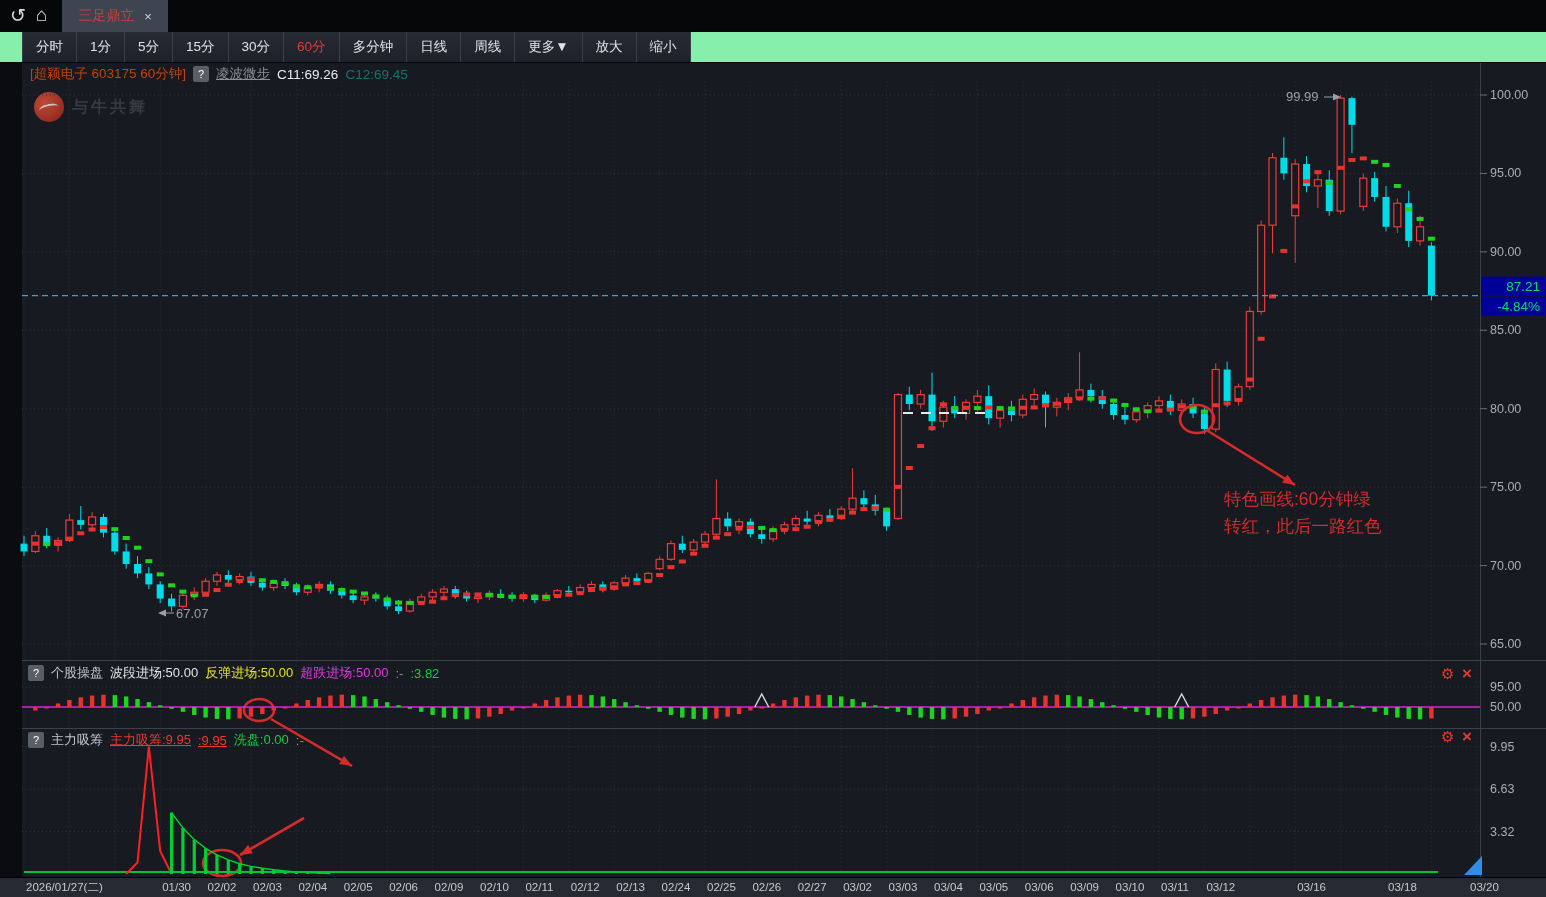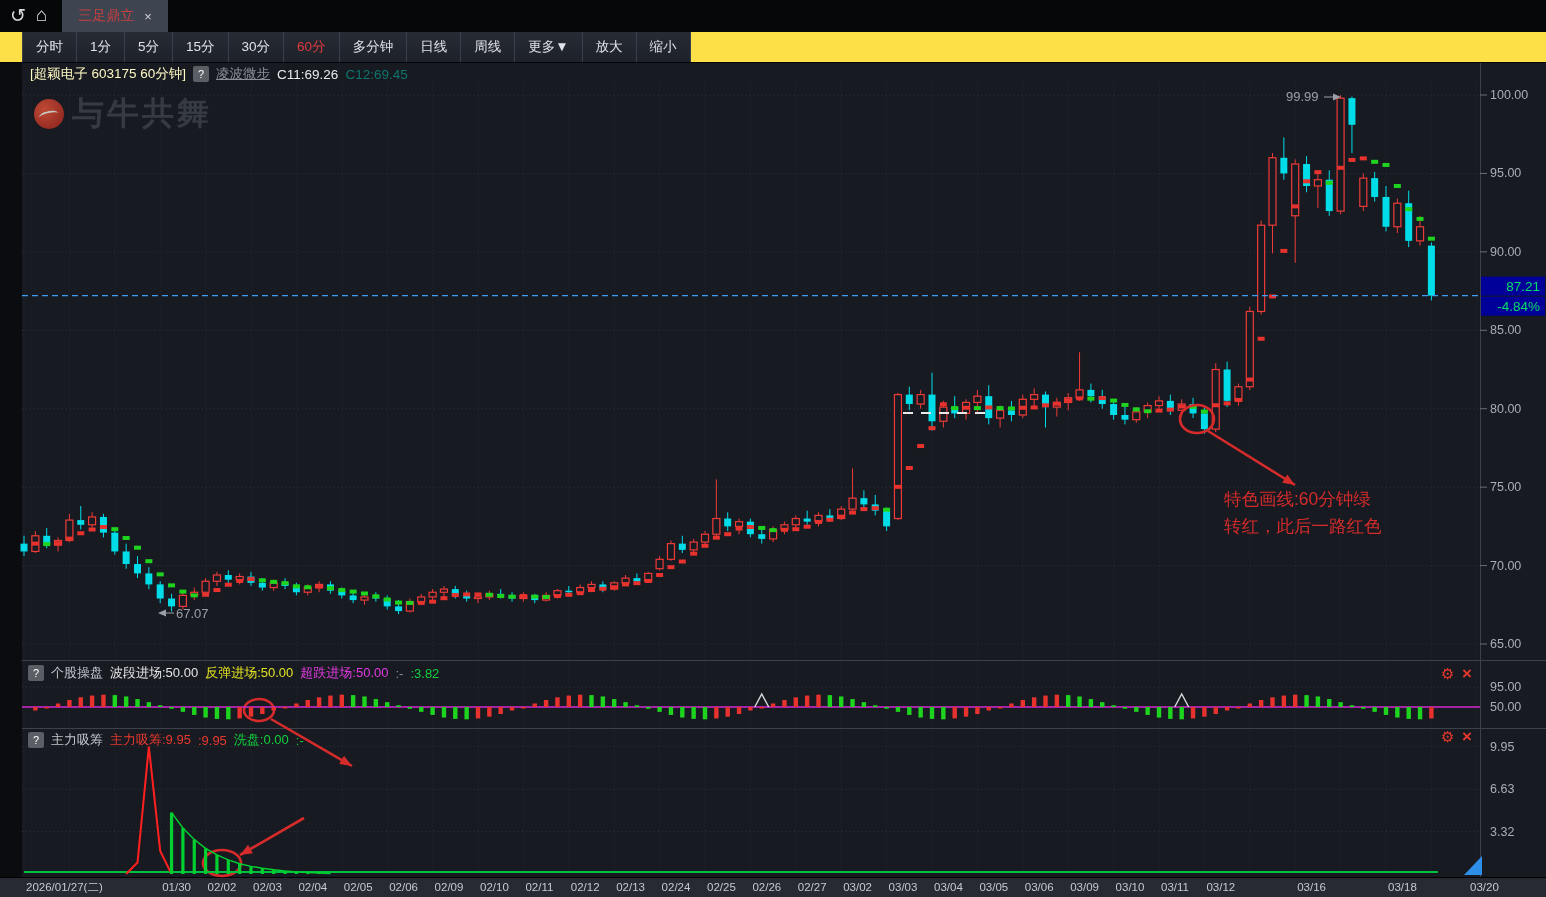--- a/index.html
+++ b/index.html
@@ -9,21 +9,21 @@
 
   
   .topbar { position:absolute; left:0; top:0; width:1546px; height:32px; background:#060708; z-index:8; }
   .nav-ico { position:absolute; top:4px; color:#d8dadd; font-size:19px; cursor:pointer; }
   .doc-tab { position:absolute; left:62px; top:0; width:106px; height:32px; background:#3e4450;
              display:flex; align-items:center; justify-content:center; gap:10px; }
   .doc-tab .t { color:#c94040; font-size:14px; }
   .doc-tab .x { color:#cfd2d6; font-size:13px; }
 
   
-  .toolbar { position:absolute; left:0; top:32px; width:1546px; height:31px; background:#fde047;
+  .toolbar { position:absolute; left:0; top:32px; width:1546px; height:31px; background:#86efac;
              border-bottom:1px solid #04050a; display:flex; z-index:8; }
   .tb-group { display:flex; height:100%; }
   .tb-left { margin-left:22px; }
   .tb-right { margin-left:auto; }
   .tb-btn { height:100%; display:flex; align-items:center; padding:0 13px; font-size:13.5px;
             color:#dfe2e7; border-right:1px solid #3a3f49; background:linear-gradient(#272b34,#1d2129);
             cursor:pointer; white-space:nowrap; }
   .tb-group .tb-btn:first-child { border-left:1px solid #3a3f49; }
   .tb-btn.active { color:#e03a3c; }
 
@@ -37,39 +37,39 @@
 
   
   .sidebar { position:absolute; left:0; top:63px; width:22px; height:814px; background:#0b0c0f; z-index:3; }
   .side-tab { position:absolute; left:0; width:22px; border-radius:0 10px 10px 0; color:#e7e9ec;
               font-size:13px; display:flex; align-items:center; justify-content:center; cursor:pointer;
               writing-mode:vertical-rl; text-orientation:upright; letter-spacing:7px; background:#23262d; }
   .side-tab.active { background:#f2695f; color:#fff; }
 
   
   .infobar { position:absolute; left:30px; top:65px; display:flex; align-items:center; gap:7px; z-index:6; font-size:13.5px; }
-  .inst { color:#fef9c3; }
+  .inst { color:#c2410c; }
   .helpbox { width:16px; height:16px; background:#5a5f66; color:#fff; border-radius:2px; font-size:11px;
              display:inline-flex; align-items:center; justify-content:center; cursor:pointer; }
   .indname { color:#8b9097;text-decoration:underline; }
   .c11 { color:#e9ebee; }
   .c12 { color:#0f766e; }
   .phead { position:absolute; display:flex; align-items:center; gap:7px; z-index:6; font-size:13px; }
   .ph-name { color:#c3c7cd; }
   .v-white { color:#e5e5e5; } .v-yellow { color:#e2e220; } .v-mag { color:#e03ae0; }
-  .v-dim { color:#8b9097; } .v-green { color:#12d03c; } .v-red { color:#e8392f; }
+  .v-dim { color:#8b9097; } .v-green { color:#12d03c; } .v-red { color:#e8392f;text-decoration:underline; }
   .picon { position:absolute; z-index:7; color:#e8392f; cursor:pointer; line-height:1; }
 
   
   .wmark { position:absolute; left:34px; top:92px; display:flex; align-items:center; gap:8px; z-index:2; opacity:.8; }
   .wm-logo { width:30px; height:30px; border-radius:50%; background:radial-gradient(circle at 35% 35%, #e8573a, #a5221c);
              position:relative; }
   .wm-logo::after { content:""; position:absolute; left:5px; top:12px; width:20px; height:7px;
                     border-top:2px solid #f5f0e8; border-radius:50%; transform:rotate(-12deg); }
-  .wm-text { font-size:32px; font-weight:bold; color:#3d434c; letter-spacing:3px; }
+  .wm-text { font-size:16px; font-weight:bold; color:#3d434c; letter-spacing:3px; }
 
   
   .rednote { position:absolute; color:#d52b2b; font-size:17.5px; line-height:27px; z-index:6; white-space:nowrap; }
 
   #chart-svg { position:absolute; left:0; top:0; z-index:5; pointer-events:none; }
 </style>
 </head>
 <body>
 
 <div id="stage">

